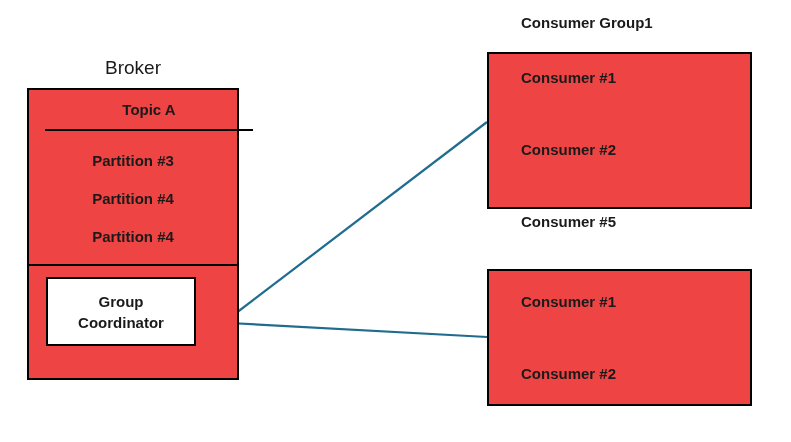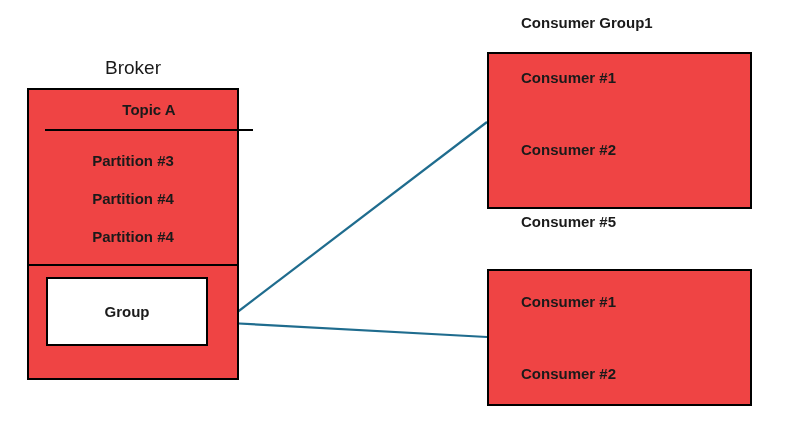--- a/index.html
+++ b/index.html
@@ -94,21 +94,21 @@
     left: 0;
     top: 178px;
     width: 100%;
     height: 110px;
     box-sizing: border-box;
   }
   #coordinator-box {
     position: absolute;
     left: 17px;
     top: 9px;
-    width: 162px;
+    width: 150px;
     height: 69px;
     box-sizing: border-box;
     border: 2px solid #000000;
     background: #ffffff;
     display: flex;
     flex-direction: column;
     align-items: center;
     justify-content: center;
   }
   .coordinator-line {
@@ -178,20 +178,21 @@
 
     <div id="partition-section">
       <div class="partition-item">Partition #3</div>
       <div class="partition-item">Partition #4</div>
       <div class="partition-item">Partition #4</div>
     </div>
 
     <div id="coordinator-section">
       <div id="coordinator-box">
         <div class="coordinator-line">Group</div>
+        <div class="coordinator-line">Coordinator</div>
       </div>
     </div>
 
   </div>
 
   <div class="box" id="consumer-group-1">
     <div class="cg-inner">
       <div class="cg-title">Consumer Group1</div>
       <div class="cg-member">Consumer #1</div>
       <div class="cg-member">Consumer #2</div>

